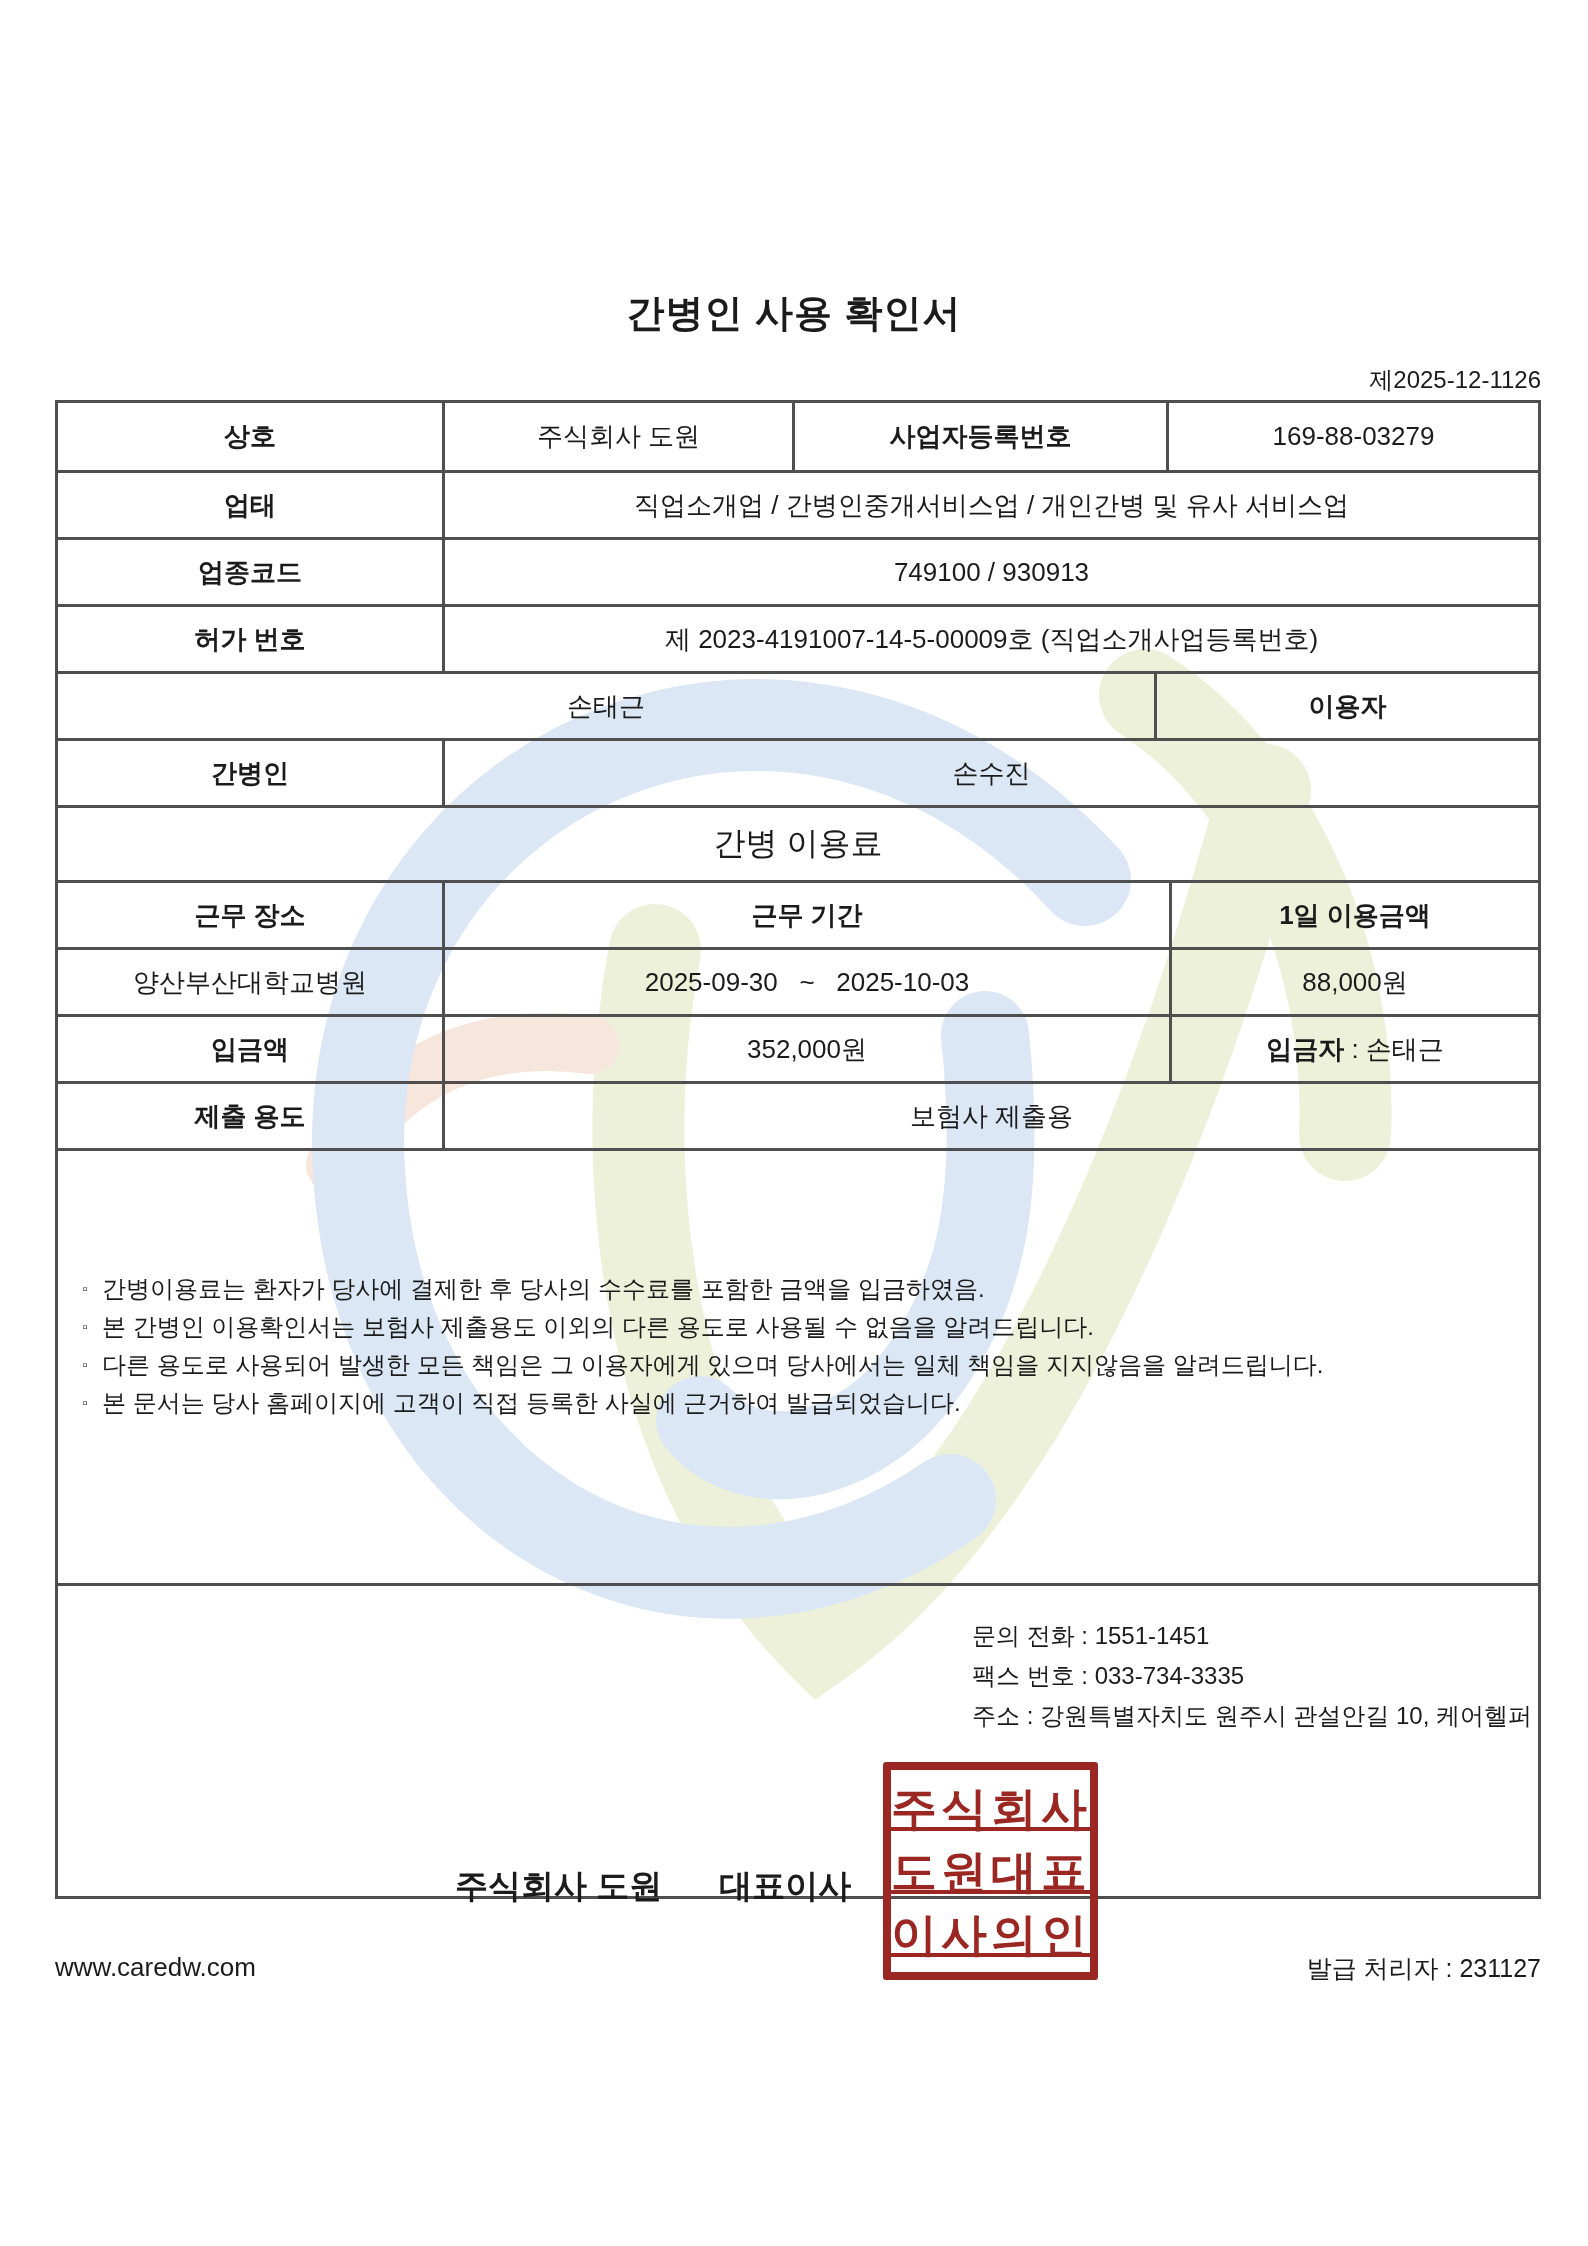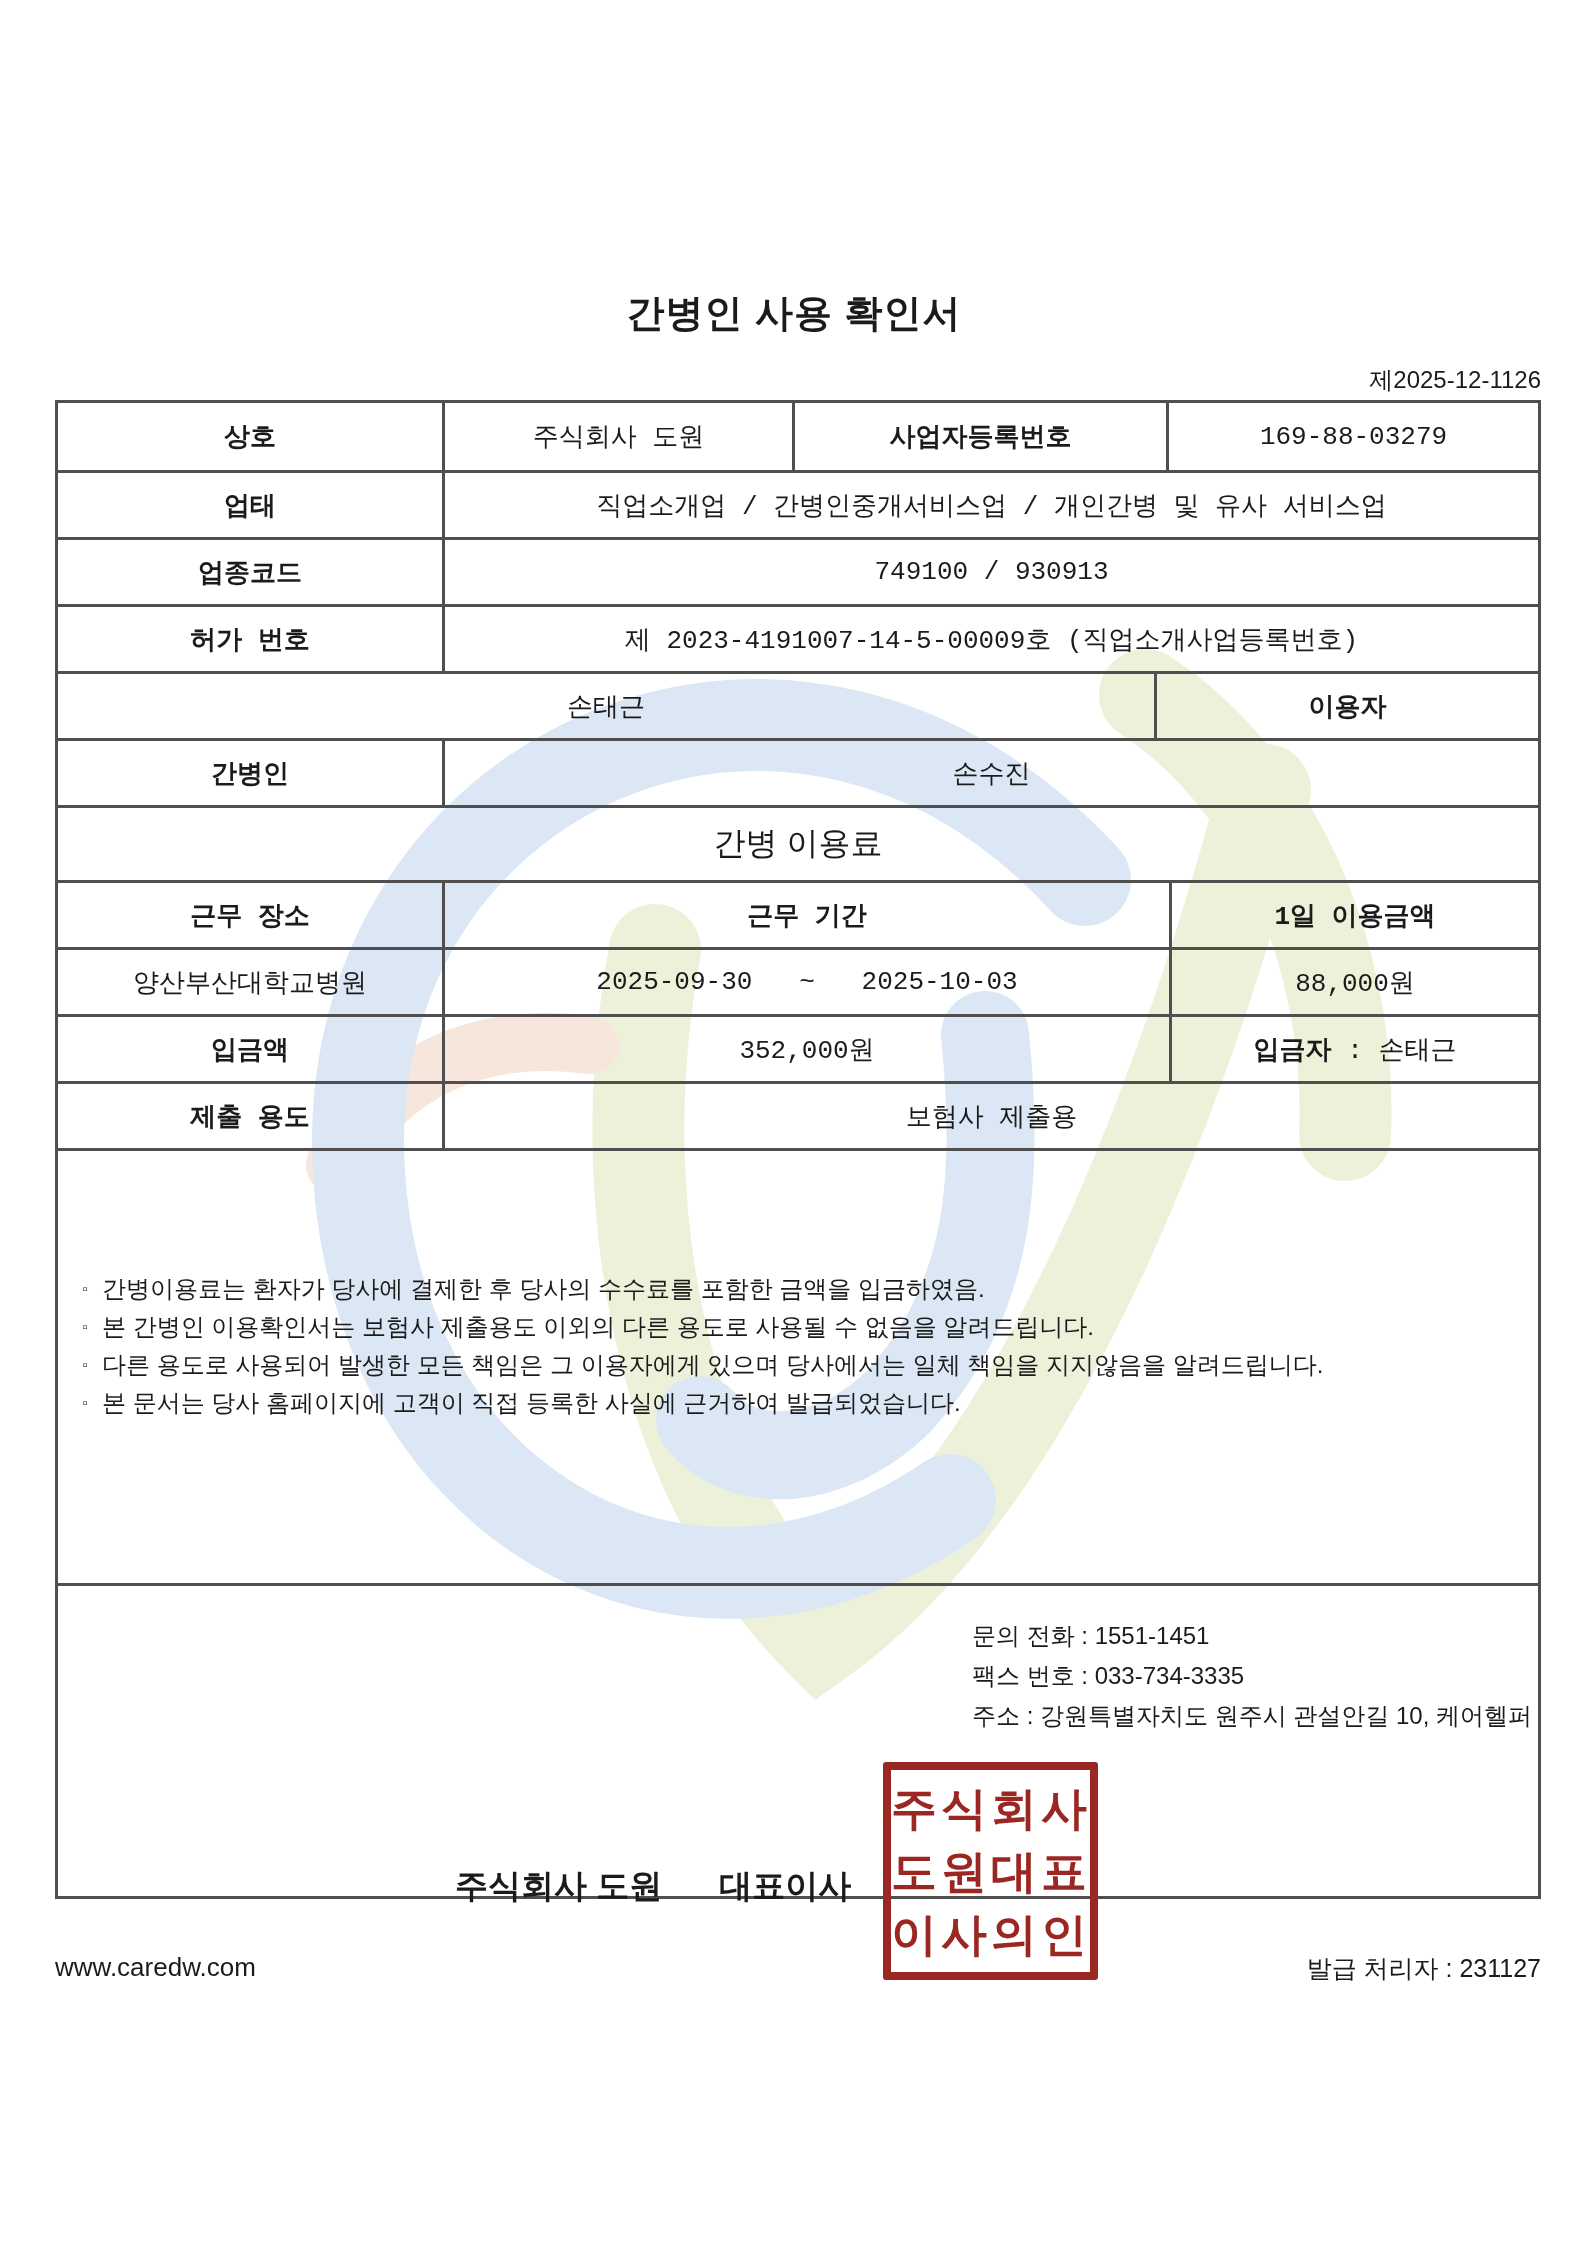--- a/index.html
+++ b/index.html
@@ -23,21 +23,21 @@
     position:absolute;left:55px;top:400px;width:1486px;
     box-sizing:border-box;border:3px solid #4f4f4f;
   }
   .trow{display:flex;box-sizing:border-box;}
   .trow + .trow{border-top:3px solid #4f4f4f;}
   .cell{
     box-sizing:border-box;display:flex;align-items:center;justify-content:center;
     font-size:26px;text-align:center;background:transparent;overflow:hidden;
   }
   .cell + .cell{border-left:3px solid #4f4f4f;}
-  .h67{height:67px;font-family:Liberation Mono, monospace;}
+  .h67{height:67px;}
   .h75{height:75px;}
   .w1{width:384px;}
   .w2{width:350px;}
   .w3{width:374px;} 
   .wrest{flex:1;}
   .wmid{width:727px;}
   .w4{flex:1;}
   .lbl{font-weight:bold;}
   .section-cell{width:100%;font-size:32px;font-weight:normal;}
   .pre{white-space:pre;}
@@ -55,21 +55,21 @@
     position:absolute;left:914px;top:30px;font-size:24px;line-height:40px;text-align:left;
   }
   .signature{
     position:absolute;left:397px;top:278px;font-size:33px;font-weight:bold;white-space:pre;
   }
   .signature .ceo{margin-left:57px;}
   .seal{
     position:absolute;left:825px;top:176px;width:199px;height:202px;
     border:8px solid #9b2722;border-radius:3px;
     display:flex;flex-direction:column;justify-content:center;align-items:center;
-    color:#9b2722;font-weight:bold;
+    color:#9b2722;font-weight:bold;text-decoration:underline;
   }
   .seal-line{
     font-size:45px;line-height:63px;letter-spacing:4px;white-space:nowrap;
     transform:scaleX(1.02);
   }
 
   .footer-left{position:absolute;left:55px;top:1952px;font-size:26px;}
   .footer-right{position:absolute;right:47px;top:1952px;font-size:25px;}
 </style>
 </head>

